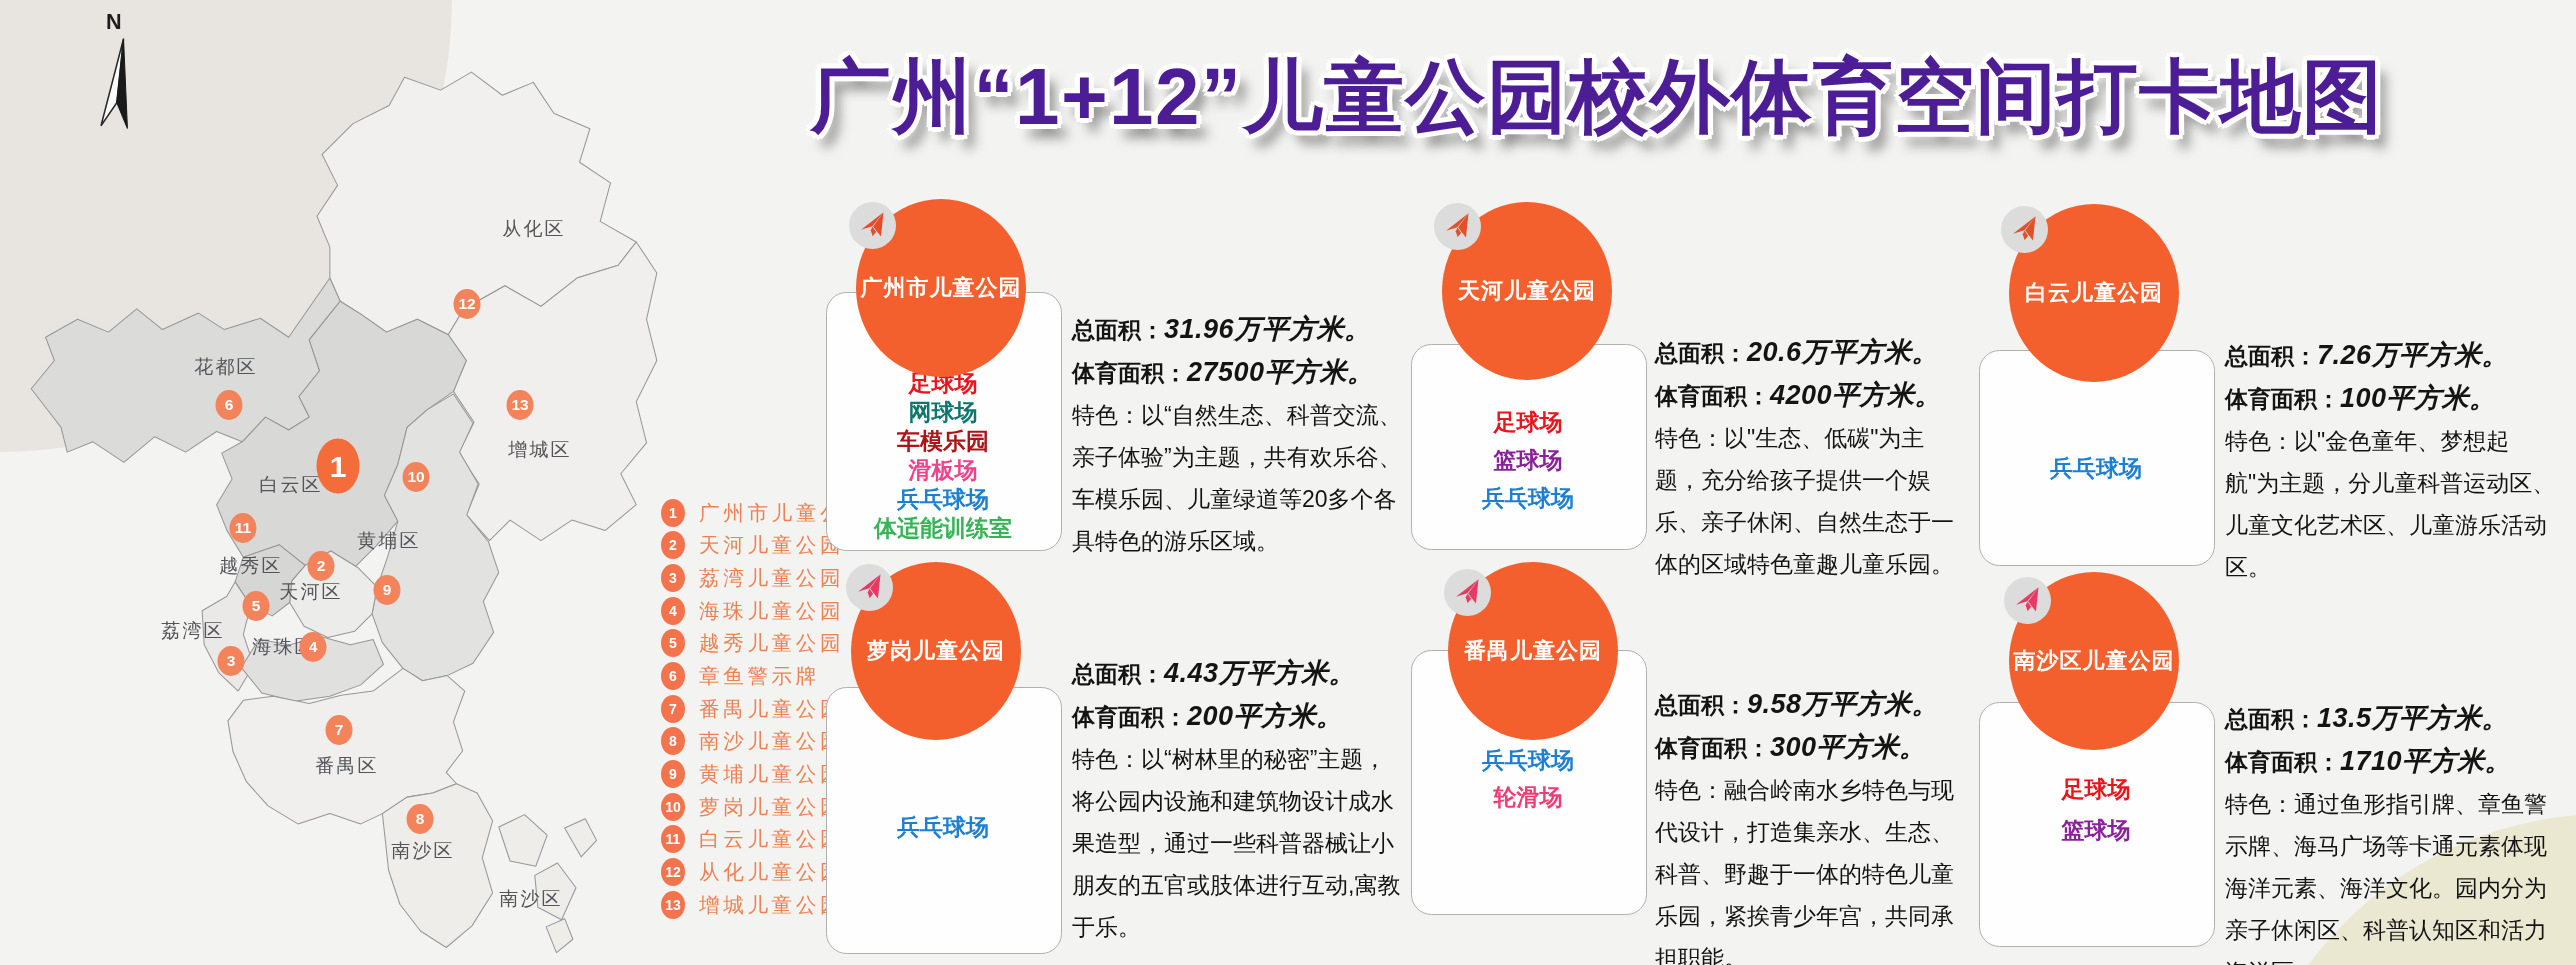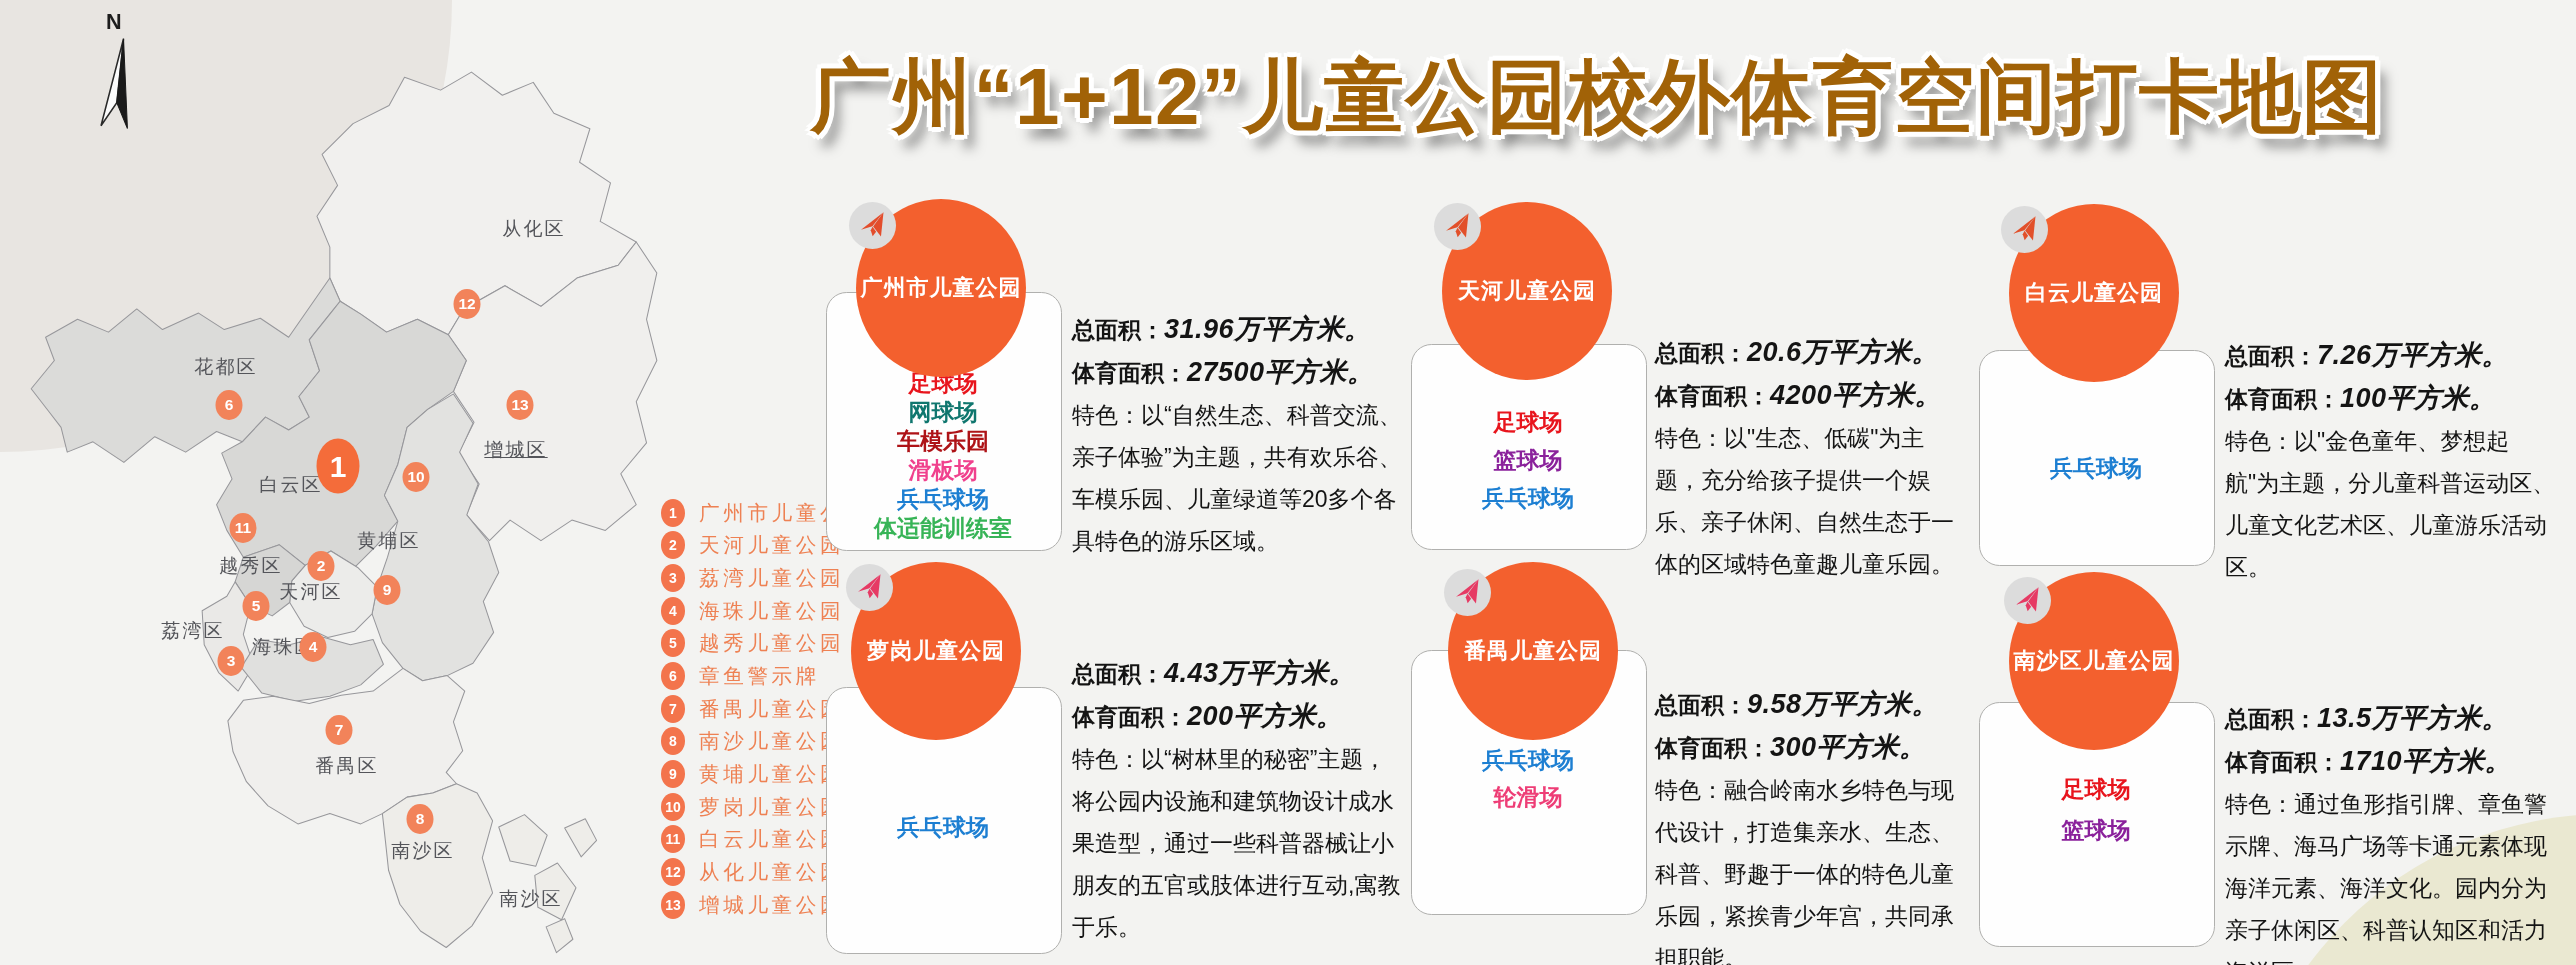--- a/index.html
+++ b/index.html
@@ -18,21 +18,21 @@
   
   .map-svg{position:absolute;left:0;top:0;}
   .map-layer{position:absolute;left:0;top:0;width:670px;height:965px;}
   .district-label{position:absolute;transform:translate(-50%,-50%);font-size:19px;color:#54555a;letter-spacing:2.1px;white-space:nowrap;}
   .marker{position:absolute;transform:translate(-50%,-50%);background:#f2835a;color:#fff;border-radius:50%;
           display:flex;align-items:center;justify-content:center;font-weight:700;width:27px;height:30px;font-size:15.5px;}
   .marker.large{width:43px;height:55px;font-size:30px;background:#f46c3a;}
 
   
   .title{position:absolute;left:675px;top:44px;width:1844px;text-align:center;white-space:nowrap;
-         font-size:80px;font-weight:900;letter-spacing:1.5px;color:#a16207;
+         font-size:80px;font-weight:900;letter-spacing:1.5px;color:#4c1d95;
          text-shadow:-3.6px -3.6px 0 #fff,3.6px -3.6px 0 #fff,-3.6px 3.6px 0 #fff,3.6px 3.6px 0 #fff,
                      -5.2px 0 0 #fff,5.2px 0 0 #fff,0 -5.2px 0 #fff,0 5.2px 0 #fff,
                      9.3px 13.4px 11.3px rgba(45,45,45,.55);}
 
   
   .legend{position:absolute;left:661px;top:500px;display:flex;flex-direction:column;gap:7.7px;}
   .legend-row{display:flex;align-items:center;height:25px;}
   .legend-badge{flex:0 0 24px;width:24px;height:28px;border-radius:50%;background:#f3744c;color:#fff;
                 font-size:14px;font-weight:700;display:flex;align-items:center;justify-content:center;}
   .legend-label{margin-left:14px;font-size:20.6px;color:#ee8153;letter-spacing:3.6px;font-weight:500;white-space:nowrap;}
@@ -109,21 +109,21 @@
       <polygon fill="#eeede9" points="742,1580 790,1548 840,1540 886,1522 926,1540 956,1594 936,1666 956,1734 916,1798 866,1840 816,1808 776,1756 754,1690 748,1634"></polygon>
       <polygon fill="#eeede9" points="968,1606 1018,1582 1062,1622 1040,1682 990,1672"></polygon>
       <polygon fill="#eeede9" points="1038,1700 1082,1676 1118,1724 1090,1786 1044,1762"></polygon>
       <polygon fill="#eeede9" points="1096,1608 1136,1590 1158,1632 1128,1664"></polygon>
       <polygon fill="#eeede9" points="1060,1800 1096,1784 1112,1824 1080,1850"></polygon>
     </g>
   </svg>
   <div class="map-layer">
       <div class="district-label" style="left: 534px; top: 229px;">从化区</div>
       <div class="district-label" style="left: 226px; top: 367px;">花都区</div>
-      <div class="district-label" style="left: 516px; top: 450px; text-decoration: underline;">增城区</div>
+      <div class="district-label" style="left: 540px; top: 450px;">增城区</div>
       <div class="district-label" style="left: 291px; top: 485px;">白云区</div>
       <div class="district-label" style="left: 389px; top: 541px; text-align: center;">黄埔区</div>
       <div class="district-label" style="left: 251px; top: 566px;">越秀区</div>
       <div class="district-label" style="left: 311px; top: 592px;">天河区</div>
       <div class="district-label" style="left: 193px; top: 631px;">荔湾区</div>
       <div class="district-label" style="left: 284px; top: 647px;">海珠区</div>
       <div class="district-label" style="left: 347px; top: 766px;">番禺区</div>
       <div class="district-label" style="left: 423px; top: 851px;">南沙区</div>
       <div class="district-label" style="left: 531px; top: 899px;">南沙区</div>
       <div class="marker large" style="left: 338px; top: 466px;">1</div>

